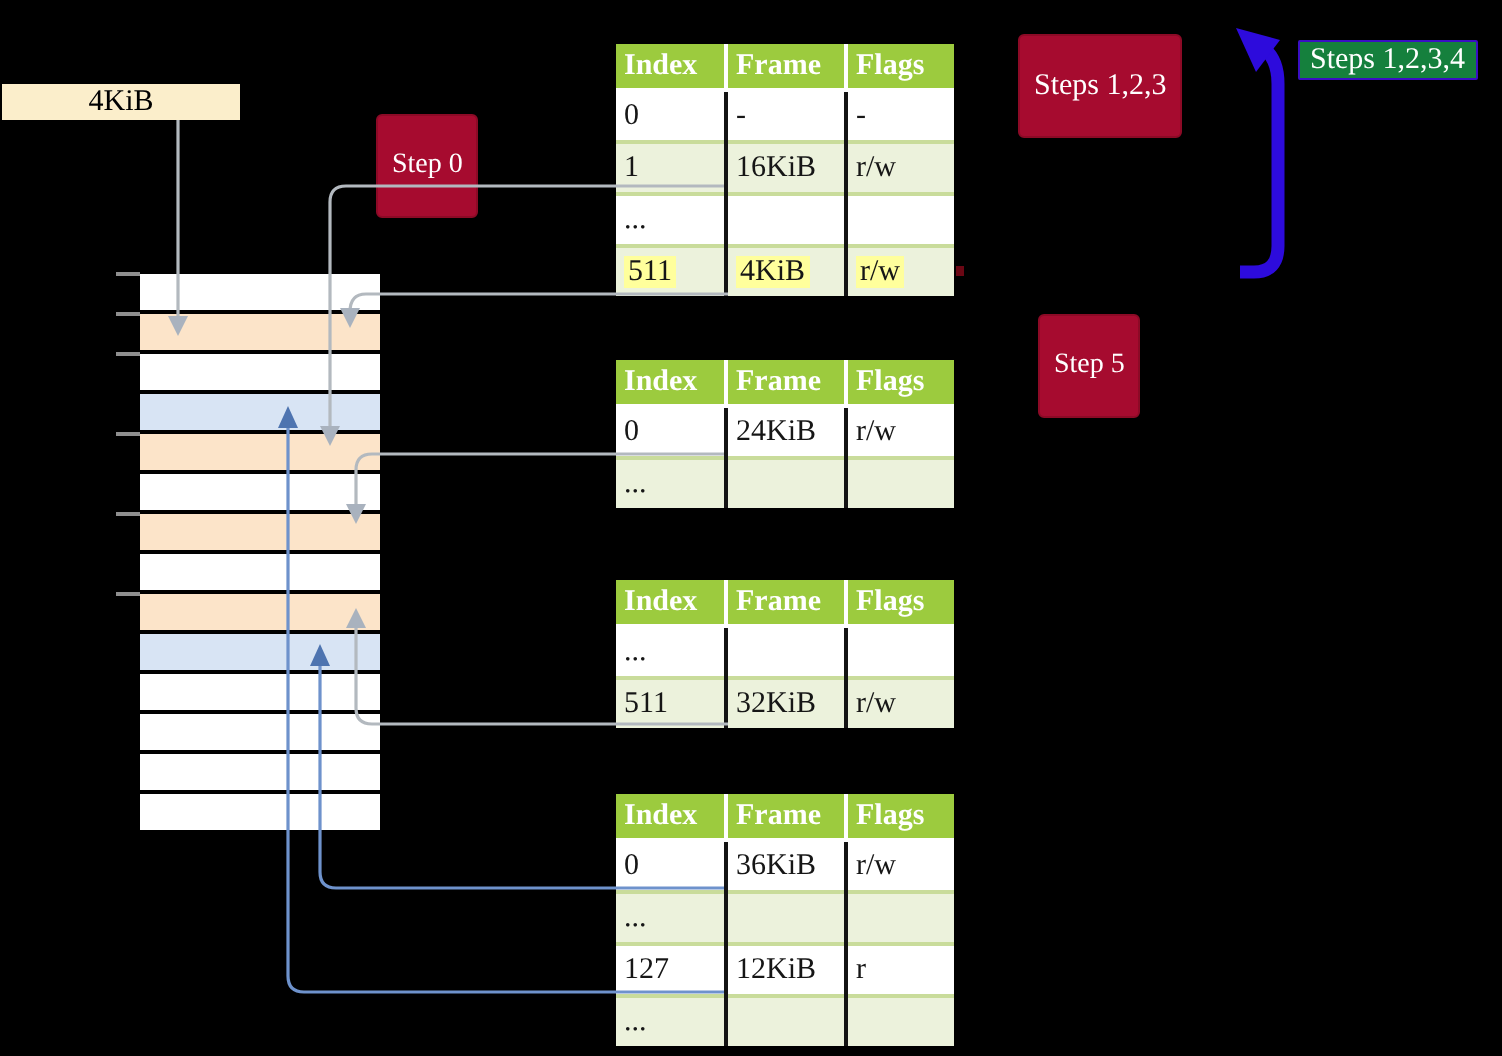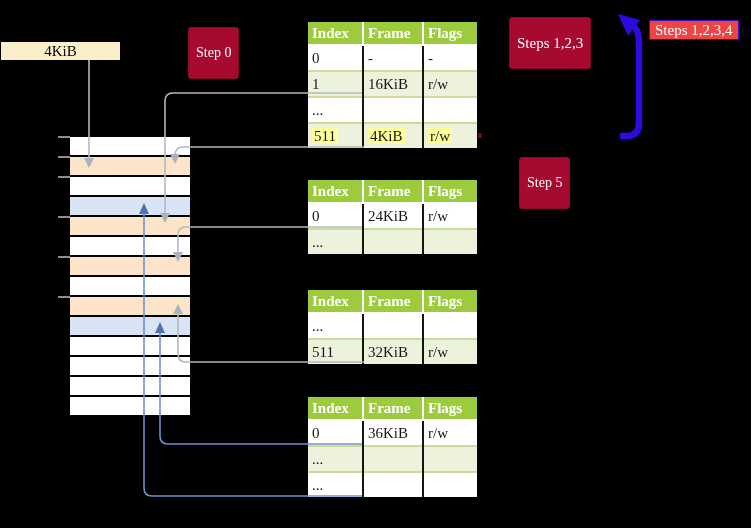--- a/index.html
+++ b/index.html
@@ -17,22 +17,22 @@
   
   .framelabel{
     position:absolute;left:1px;top:42px;width:119px;height:18px;line-height:18px;
     background:#FBEECB;color:#000;text-align:center;font-size:15px;
   }
   
   .badge{
     position:absolute;color:#fff;font-size:14px;padding:17px 7px;border-radius:3px;
     background:#A60B2F;border:1px solid #8c0a26;white-space:nowrap;line-height:16px;
   }
-  .badge.blue{background:#ef4444;border-color:#3a0fc4;border-radius:1px;}
-  #badge-step0{left:188px;top:27px;}
+  .badge.blue{background:#15803d;border-color:#3a0fc4;border-radius:1px;}
+  #badge-step0{left:188px;top:57px;}
   #badge-steps123{left:509px;top:17px;font-size:15px;}
   #badge-steps1234{left:649px;top:20px;font-size:15px;padding:1px 5px;}
   #badge-step4{left:519px;top:157px;}
   
   .tblwrap{position:absolute;left:308px;width:148px;background:#9CCB3E;padding:0;box-sizing:border-box;}
   .tblwrap table{border-collapse:collapse;table-layout:fixed;width:169px;}
   .tblwrap th{
     background:#9CCB3E;color:#fff;font-weight:bold;font-size:15px;text-align:left;
     padding:1px 4px;height:20px;border-bottom:2px solid #fff;border-left:2px solid #fff;
   }
@@ -203,20 +203,25 @@
           <td>0</td>
           <td>36KiB</td>
           <td>r/w</td>
         </tr>
         <tr>
           <td>...</td>
           <td></td>
           <td></td>
         </tr>
         <tr>
+          <td>127</td>
+          <td>12KiB</td>
+          <td>r</td>
+        </tr>
+        <tr>
           <td>...</td>
           <td></td>
           <td></td>
         </tr>
       </tbody>
     </table>
   </div>
 
   <svg id="overlay" width="751" height="528" viewBox="0 0 751 528">
 

